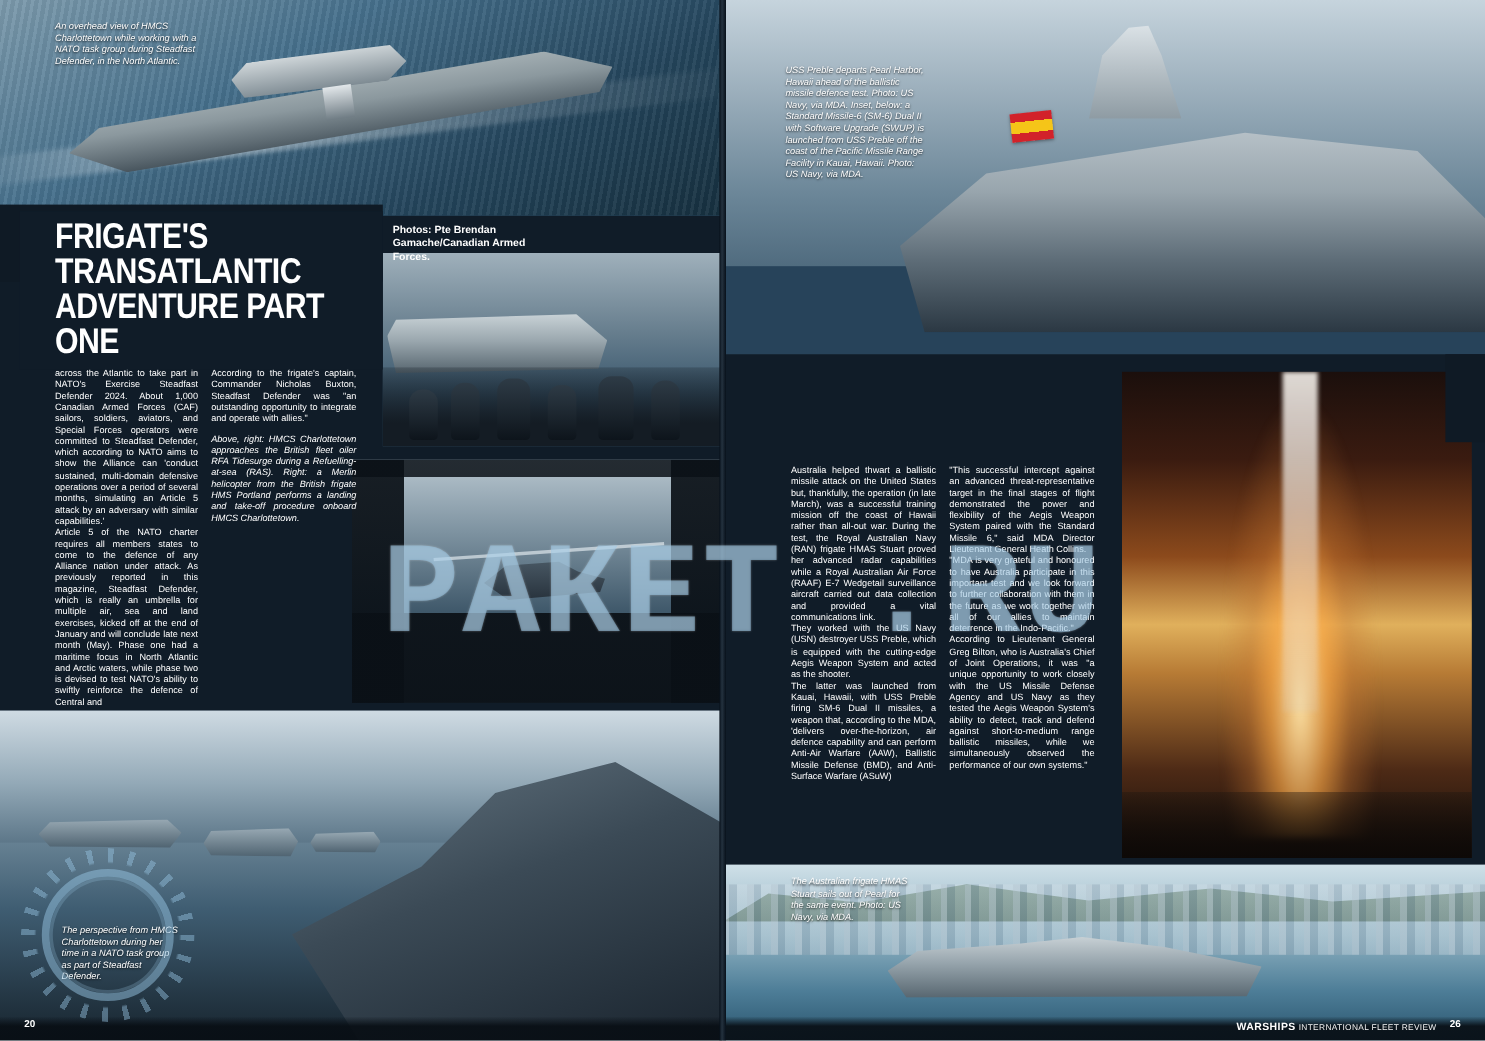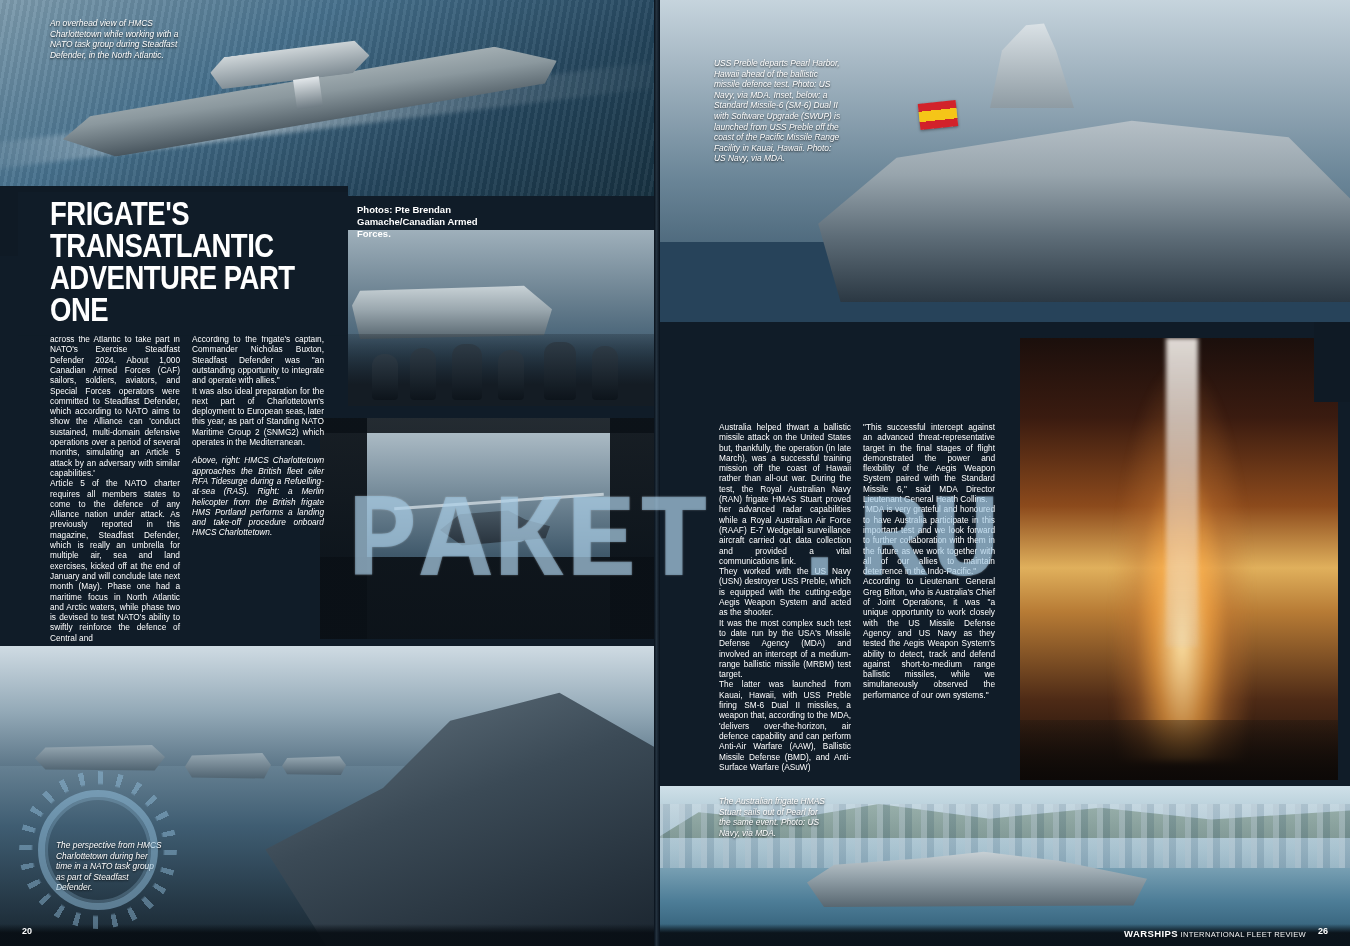--- a/index.html
+++ b/index.html
@@ -353,21 +353,20 @@
       <div class="frame"></div>
     </div>
 
     <div class="bodycol" id="col-l1" style="left:50px; top:262px; width:130px; height:380px;">
       <p>Some commutes to work are longer than others and this winter and spring saw the Royal Canadian Navy (RCN) frigate HMCS Charlottetown, plus embarked air force CH-148 Cyclone helicopter, deployed across the Atlantic to take part in NATO's Exercise Steadfast Defender 2024. About 1,000 Canadian Armed Forces (CAF) sailors, soldiers, aviators, and Special Forces operators were committed to Steadfast Defender, which according to NATO aims to show the Alliance can 'conduct sustained, multi-domain defensive operations over a period of several months, simulating an Article 5 attack by an adversary with similar capabilities.'</p>
       <p>Article 5 of the NATO charter requires all members states to come to the defence of any Alliance nation under attack. As previously reported in this magazine, Steadfast Defender, which is really an umbrella for multiple air, sea and land exercises, kicked off at the end of January and will conclude late next month (May). Phase one had a maritime focus in North Atlantic and Arctic waters, while phase two is devised to test NATO's ability to swiftly reinforce the defence of Central and</p>
     </div>
 
     <div class="bodycol" id="col-l2" style="left:192px; top:262px; width:132px; height:380px;">
       <p>Eastern Europe. HCMS Charlottetown deployed from Canada at the beginning of February and worked closely with the UK Carrier Strike Group (UK CSG) as one of its escorts during training off the coast of Norway. According to the frigate's captain, Commander Nicholas Buxton, Steadfast Defender was "an outstanding opportunity to integrate and operate with allies."</p>
-      <p>It was also ideal preparation for the next part of Charlottetown's deployment to European seas, later this year, as part of Standing NATO Maritime Group 2 (SNMG2) which operates in the Mediterranean.</p>
       <p class="ital" style="margin-top:8px;">Above, right: HMCS Charlottetown approaches the British fleet oiler RFA Tidesurge during a Refuelling-at-sea (RAS). Right: a Merlin helicopter from the British frigate HMS Portland performs a landing and take-off procedure onboard HMCS Charlottetown.</p>
     </div>
 
     <div class="photo" id="ph-group">
       <div class="horizon"></div>
       <div class="far1"></div>
       <div class="far2"></div>
       <div class="far3"></div>
       <div class="bigship"></div>
     </div>
@@ -393,21 +392,20 @@
 
     <div class="photo" id="ph-launch">
       <div class="plume"></div>
       <div class="trail"></div>
       <div class="ground"></div>
     </div>
 
     <div class="bodycol" id="col-r1" style="left:62px; top:422px; width:132px; height:400px;">
       <p>Australia helped thwart a ballistic missile attack on the United States but, thankfully, the operation (in late March), was a successful training mission off the coast of Hawaii rather than all-out war. During the test, the Royal Australian Navy (RAN) frigate HMAS Stuart proved her advanced radar capabilities while a Royal Australian Air Force (RAAF) E-7 Wedgetail surveillance aircraft carried out data collection and provided a vital communications link.</p>
       <p>They worked with the US Navy (USN) destroyer USS Preble, which is equipped with the cutting-edge Aegis Weapon System and acted as the shooter.</p>
-      <p>It was the most complex such test to date run by the USA's Missile Defense Agency (MDA) and involved an intercept of a medium-range ballistic missile (MRBM) test target.</p>
       <p>The latter was launched from Kauai, Hawaii, with USS Preble firing SM-6 Dual II missiles, a weapon that, according to the MDA, 'delivers over-the-horizon, air defence capability and can perform Anti-Air Warfare (AAW), Ballistic Missile Defense (BMD), and Anti-Surface Warfare (ASuW)</p>
     </div>
 
     <div class="bodycol" id="col-r2" style="left:206px; top:422px; width:132px; height:400px;">
       <p>"This successful intercept against an advanced threat-representative target in the final stages of flight demonstrated the power and flexibility of the Aegis Weapon System paired with the Standard Missile 6," said MDA Director Lieutenant General Heath Collins.</p>
       <p>"MDA is very grateful and honoured to have Australia participate in this important test and we look forward to further collaboration with them in the future as we work together with all of our allies to maintain deterrence in the Indo-Pacific."</p>
       <p>According to Lieutenant General Greg Bilton, who is Australia's Chief of Joint Operations, it was "a unique opportunity to work closely with the US Missile Defense Agency and US Navy as they tested the Aegis Weapon System's ability to detect, track and defend against short-to-medium range ballistic missiles, while we simultaneously observed the performance of our own systems."</p>
     </div>
 
     <div class="photo" id="ph-stuart">

